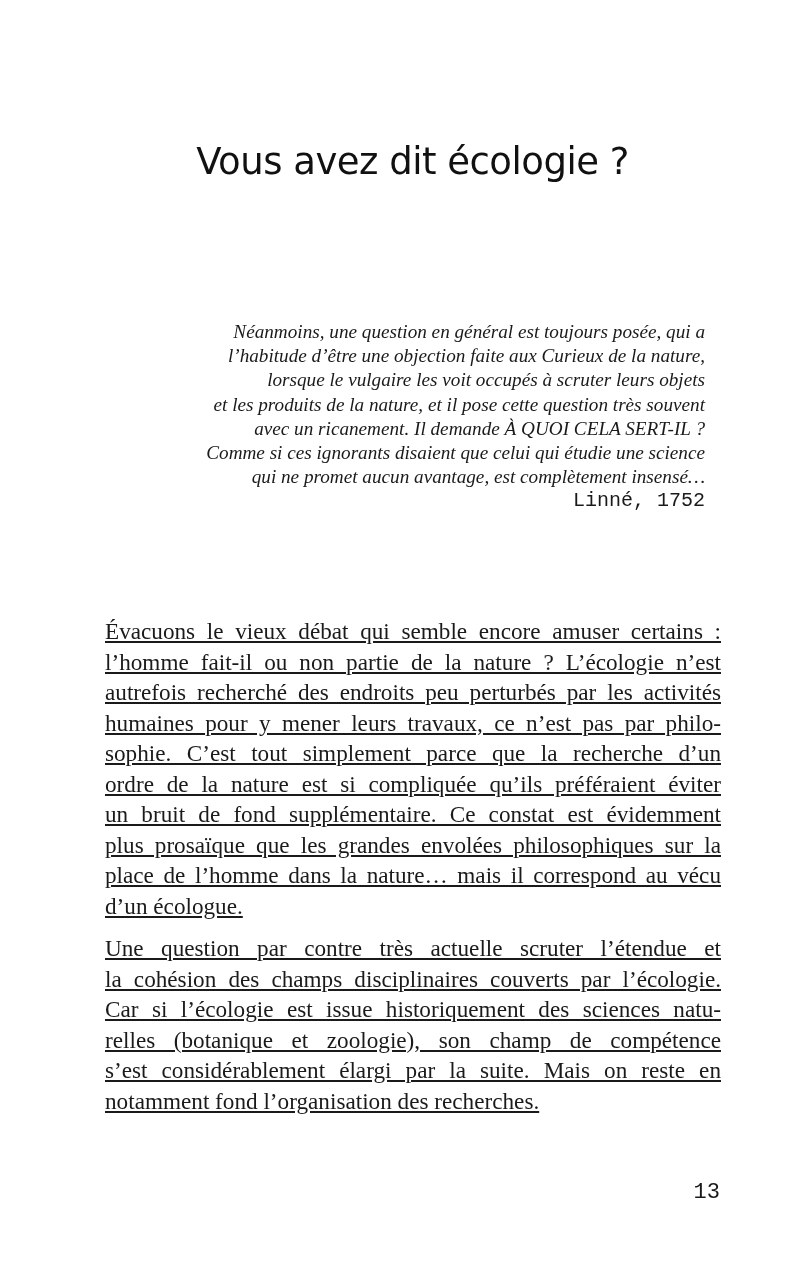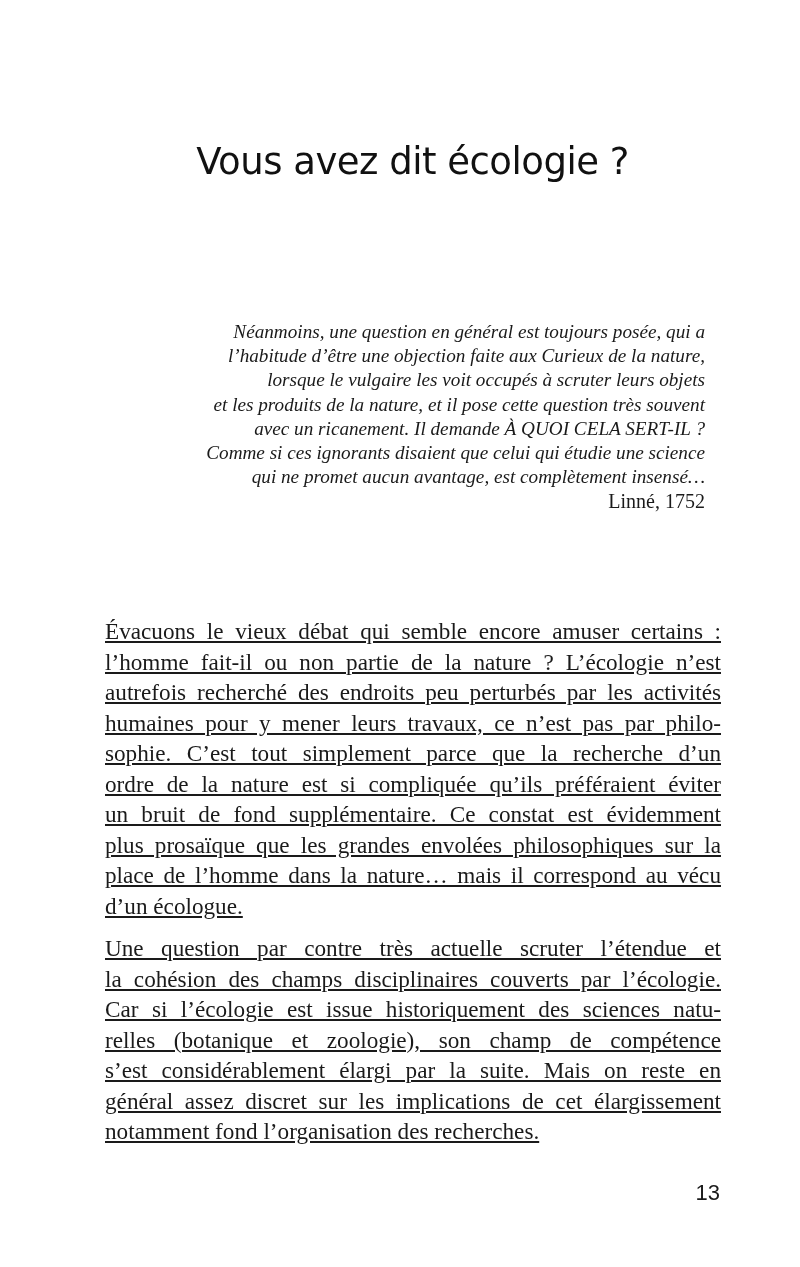--- a/index.html
+++ b/index.html
@@ -42,20 +42,21 @@
     .epigraph .line {
       display: block;
       white-space: nowrap;
     }
     .epigraph .attribution {
       display: block;
       font-style: normal;
       font-size: 20px;
       line-height: 24px;
       margin-top: 0px;
+      font-family: Liberation Mono, monospace;
     }
     .body-text {
       position: absolute;
       top: 616px;
       left: 105px;
       width: 616px;
       font-family: "Liberation Serif", serif;
       font-size: 23.2px;
       line-height: 30.5px;
       color: #1a1a1a;
@@ -70,21 +71,21 @@
       text-align-last: justify;
       text-decoration: underline;
     }
     .paragraph .line.last {
       text-align-last: left;
     }
     .page-number {
       position: absolute;
       top: 1180px;
       right: 80px;
-      font-family: Liberation Sans, sans-serif;
+      font-family: Liberation Mono, monospace;
       font-size: 22px;
       color: #1a1a1a;
     }
   </style>
 </head>
 <body>
 
 <h1 class="page-title">Vous avez dit écologie ?</h1>
 
 <div class="epigraph">
@@ -110,18 +111,17 @@
     <span class="line">plus prosaïque que les grandes envolées philosophiques sur la</span>
     <span class="line">place de l’homme dans la nature… mais il correspond au vécu</span>
     <span class="line last">d’un écologue.</span>
   </p>
   <p class="paragraph">
     <span class="line">Une question par contre très actuelle scruter l’étendue et</span>
     <span class="line">la cohésion des champs disciplinaires couverts par l’écologie.</span>
     <span class="line">Car si l’écologie est issue historiquement des sciences natu-</span>
     <span class="line">relles (botanique et zoologie), son champ de compétence</span>
     <span class="line">s’est considérablement élargi par la suite. Mais on reste en</span>
-    <span class="line">général assez discret sur les implications de cet élargissement</span>
     <span class="line last">notamment fond l’organisation des recherches.</span>
   </p>
 </div>
 
 <div class="page-number">13</div>
 
 </body></html>

